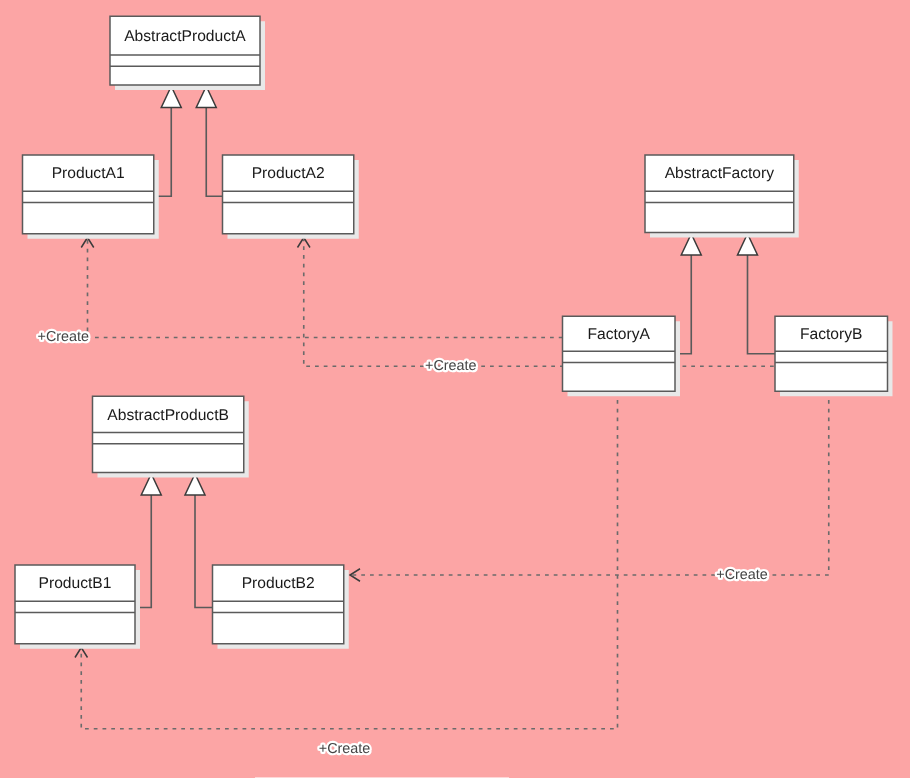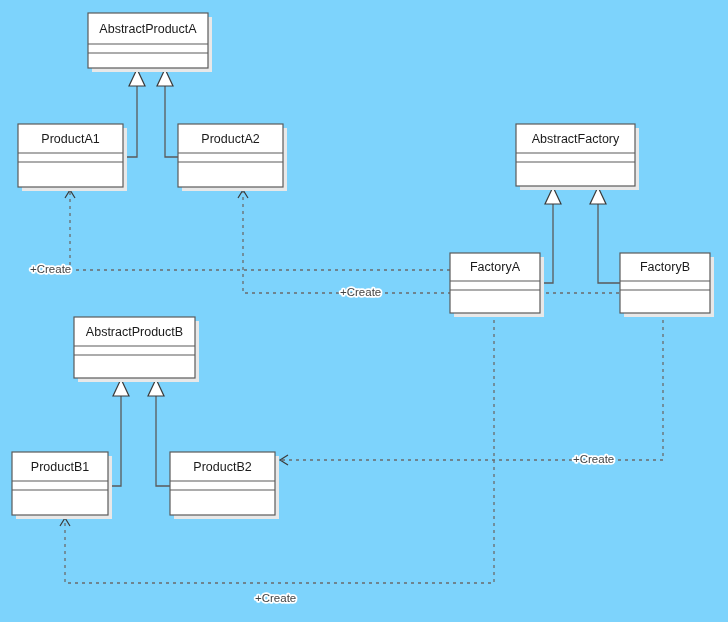--- a/index.html
+++ b/index.html
@@ -8,21 +8,21 @@
     padding: 0;
     background: #ffffff;
   }
   body {
     font-family: "Liberation Sans", sans-serif;
   }
   #canvas {
     position: relative;
     width: 728px;
     height: 622px;
-    background: #7dd3fc;
+    background: #fca5a5;
     overflow: hidden;
   }
   #diagram-svg {
     position: absolute;
     left: 0;
     top: 0;
     width: 728px;
     height: 622px;
   }
   .uml-class-name {

